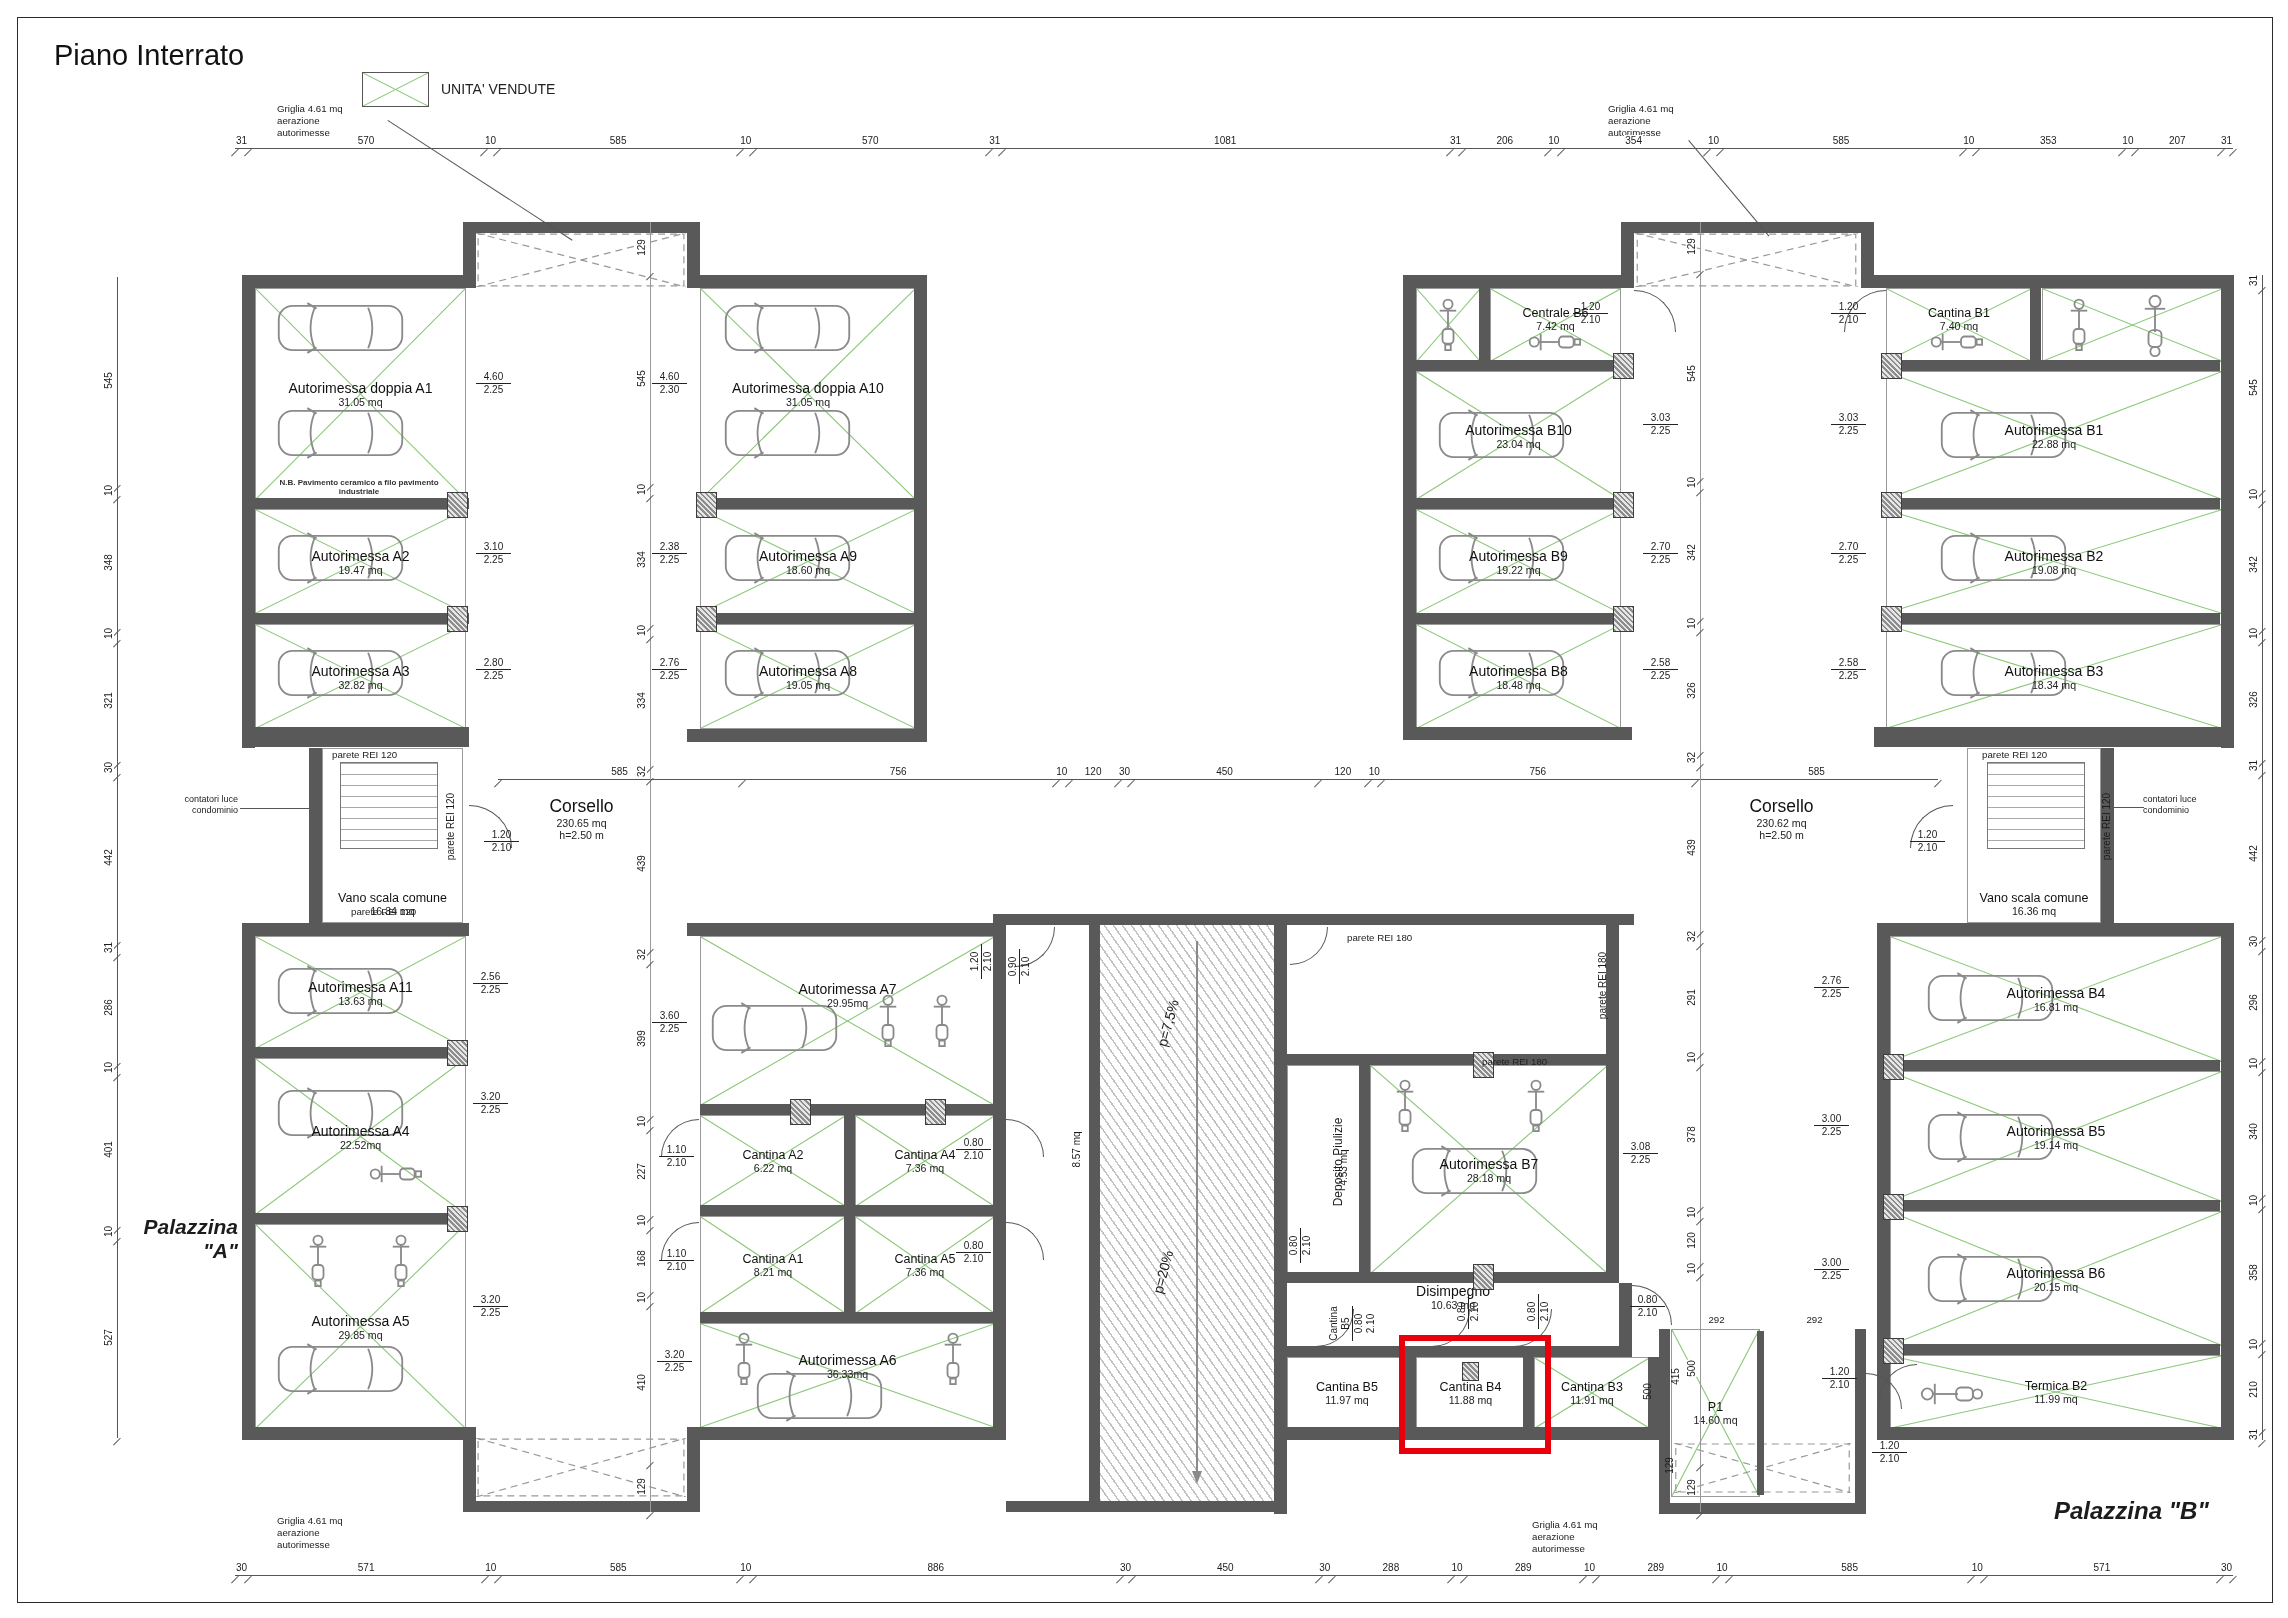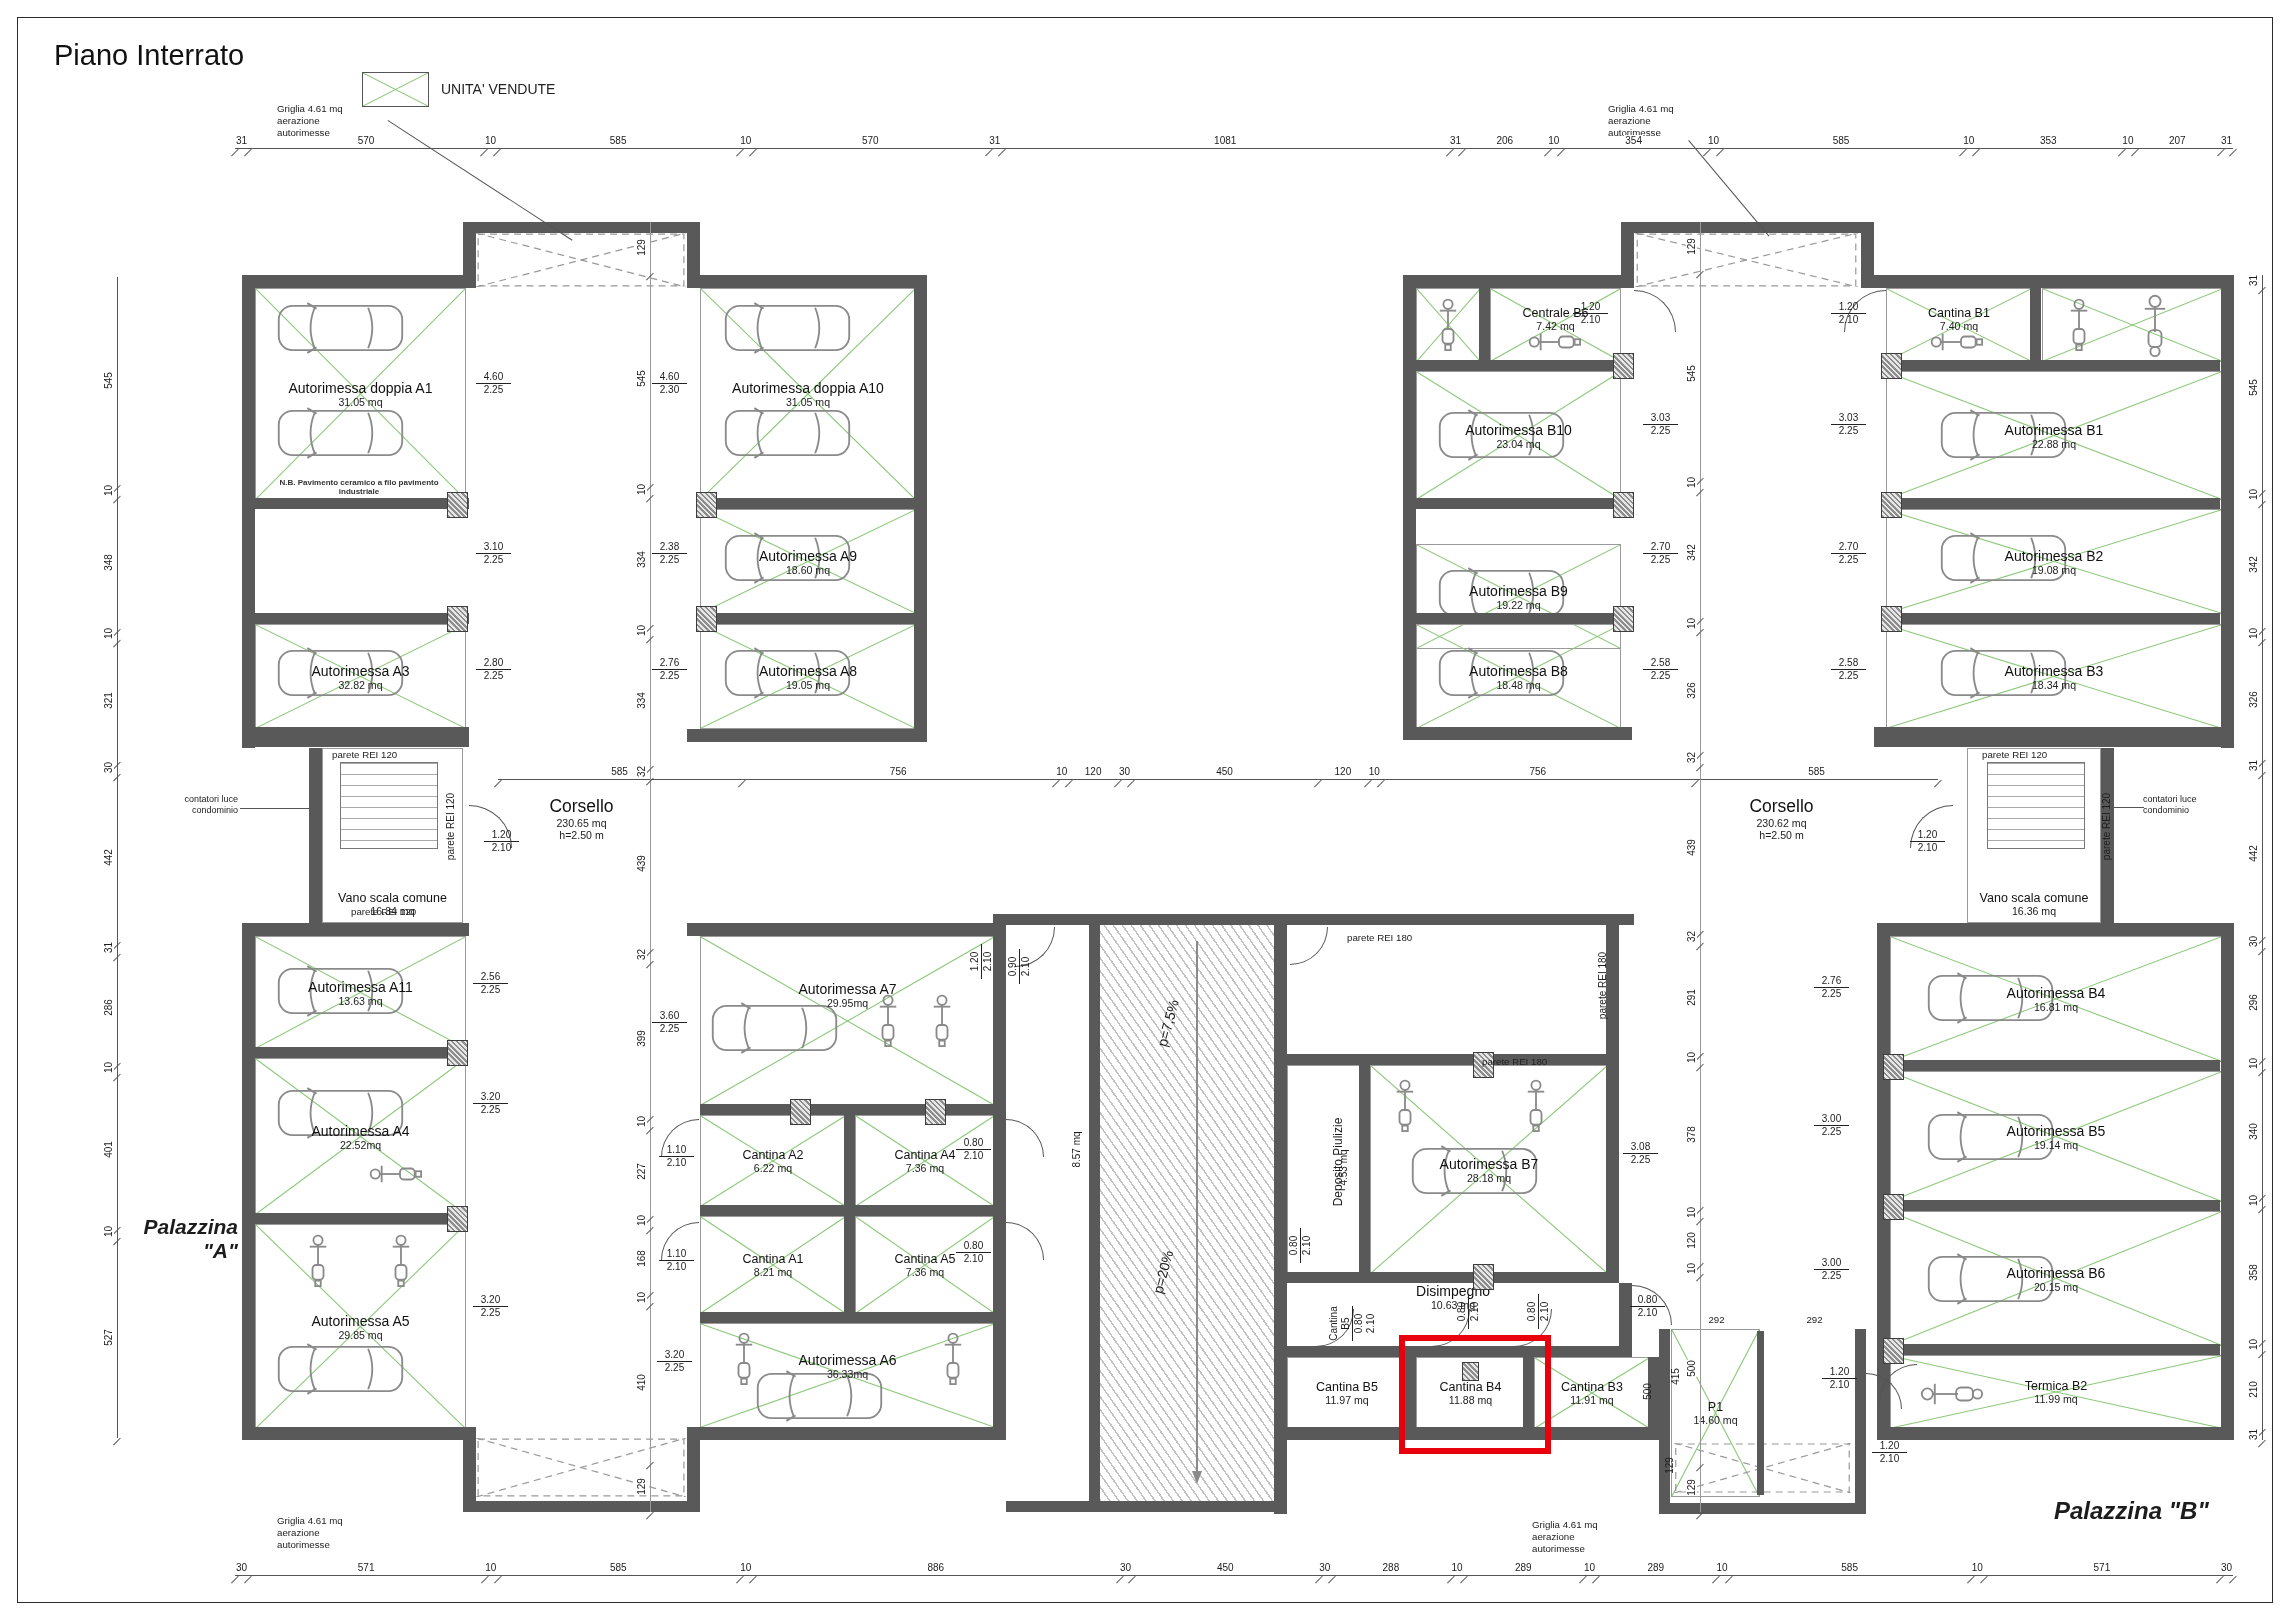--- a/index.html
+++ b/index.html
@@ -477,20 +477,33 @@
     <svg class="glyph" style="left:20px;top:118px;" width="129" height="52" viewBox="0 0 140 56">
         <use href="#car-h"></use>
       </svg>
     <div class="lbl">
         <span class="nm">Autorimessa doppia A1</span>
         <span class="ar">31.05 mq</span>
       </div>
   </div>
   <div class="note" style="left:264px;top:478px;width:190px;font-weight:bold;">N.B. Pavimento ceramico a filo pavimento industriale</div>
 
+  <div class="room" style="left:255px;top:509px;width:209px;height:103px;">
+    <svg class="gx" viewBox="0 0 100 100" preserveAspectRatio="none">
+        <line x1="0" y1="0" x2="100" y2="100"></line>
+        <line x1="0" y1="100" x2="100" y2="0"></line>
+      </svg>
+    <svg class="glyph" style="left:20px;top:22px;" width="129" height="52" viewBox="0 0 140 56">
+        <use href="#car-h"></use>
+      </svg>
+    <div class="lbl">
+        <span class="nm">Autorimessa A2</span>
+        <span class="ar">19.47 mq</span>
+      </div>
+  </div>
   <div class="room" style="left:255px;top:624px;width:209px;height:103px;">
     <svg class="gx" viewBox="0 0 100 100" preserveAspectRatio="none">
         <line x1="0" y1="0" x2="100" y2="100"></line>
         <line x1="0" y1="100" x2="100" y2="0"></line>
       </svg>
     <svg class="glyph" style="left:20px;top:22px;" width="129" height="52" viewBox="0 0 140 56">
         <use href="#car-h"></use>
       </svg>
     <div class="lbl">
         <span class="nm">Autorimessa A3</span>
@@ -715,21 +728,21 @@
         <line x1="0" y1="100" x2="100" y2="0"></line>
       </svg>
     <svg class="glyph" style="left:20px;top:37px;" width="129" height="52" viewBox="0 0 140 56">
         <use href="#car-h"></use>
       </svg>
     <div class="lbl">
         <span class="nm">Autorimessa B10</span>
         <span class="ar">23.04 mq</span>
       </div>
   </div>
-  <div class="room" style="left:1416px;top:509px;width:203px;height:103px;margin-top:35px;">
+  <div class="room" style="left:1416px;top:509px;width:203px;height:103px;">
     <svg class="gx" viewBox="0 0 100 100" preserveAspectRatio="none">
         <line x1="0" y1="0" x2="100" y2="100"></line>
         <line x1="0" y1="100" x2="100" y2="0"></line>
       </svg>
     <svg class="glyph" style="left:20px;top:22px;" width="129" height="52" viewBox="0 0 140 56">
         <use href="#car-h"></use>
       </svg>
     <div class="lbl">
         <span class="nm">Autorimessa B9</span>
         <span class="ar">19.22 mq</span>

